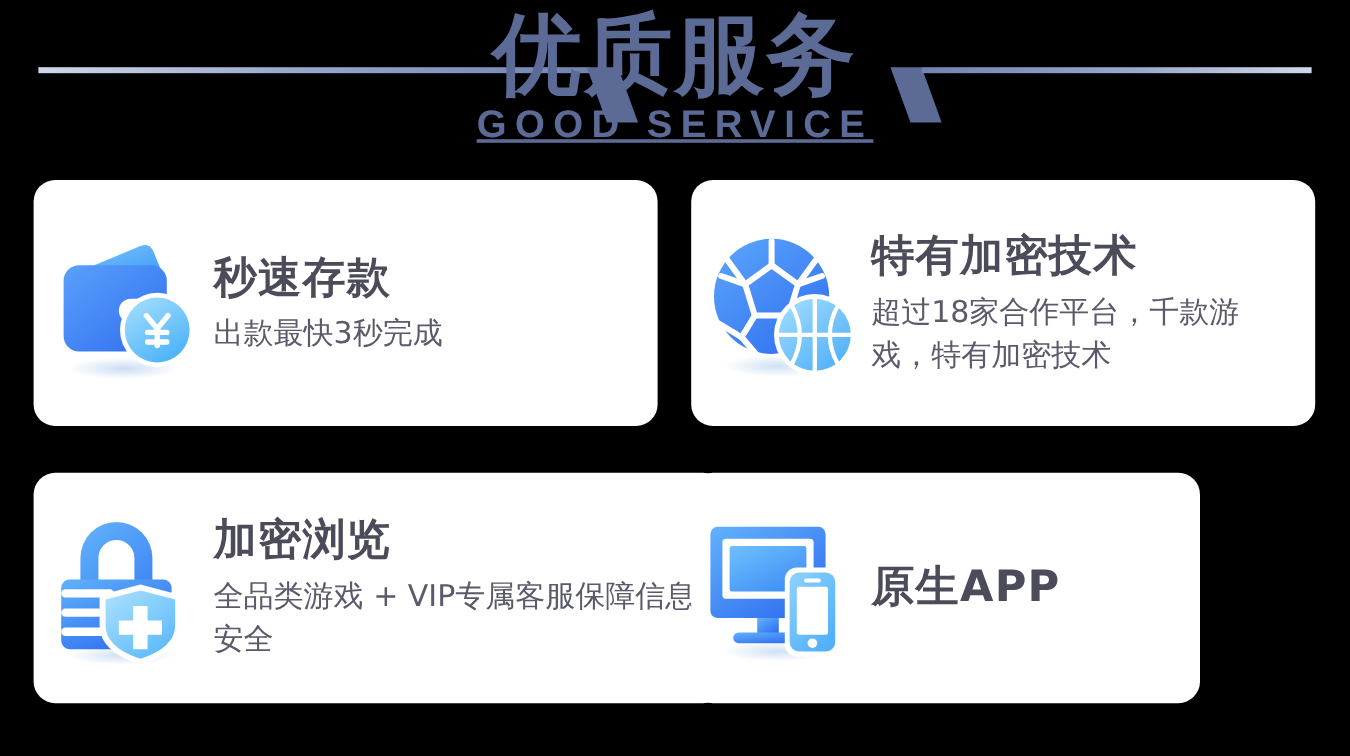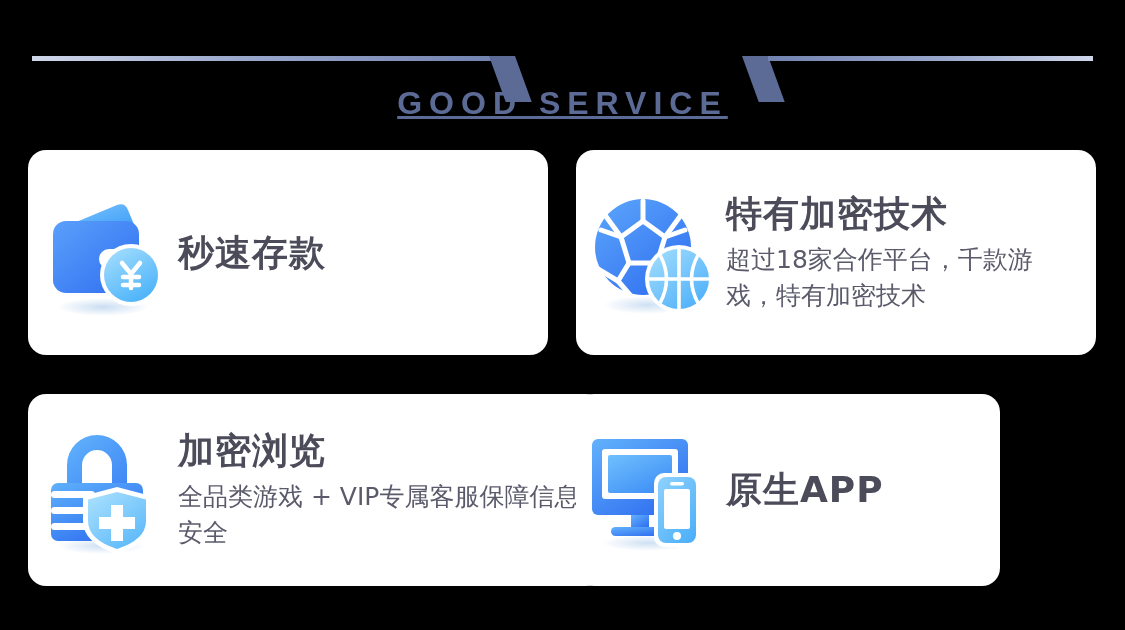--- a/index.html
+++ b/index.html
@@ -86,20 +86,21 @@
 <body>
 
 <div id="stage">
 
   <div class="header">
     <div class="rule left"></div>
     <div class="slash l"></div>
     <div class="slash r"></div>
     <div class="rule-r"></div>
 
+    <div class="title-cn">优质服务</div>
     <div class="title-en">GOOD SERVICE</div>
   </div>
 
   <div class="grid">
 
     <div class="card c0">
       <div class="card-inner">
         <div class="icon-wrap">
           <svg class="ic" width="128" height="128" viewBox="0 0 128 128">
             <defs>
@@ -130,20 +131,21 @@
             <g stroke="#ffffff" stroke-width="4.5" stroke-linecap="round" fill="none">
               <path d="M83 74 L92 85 L101 74"></path>
               <path d="M84 88 h16"></path>
               <path d="M84 96 h16"></path>
               <path d="M92 85 v14"></path>
             </g>
           </svg>
         </div>
         <div class="txt-wrap">
           <div class="card-title">秒速存款</div>
+          <div class="card-sub">出款最快3秒完成</div>
         </div>
       </div>
     </div>
 
     <div class="card c1">
       <div class="card-inner">
         <div class="icon-wrap">
           <svg class="ic" width="132" height="128" viewBox="0 0 132 128">
             <defs>
               <linearGradient id="g_b1" x1="0.1" y1="0" x2="0.9" y2="1">

